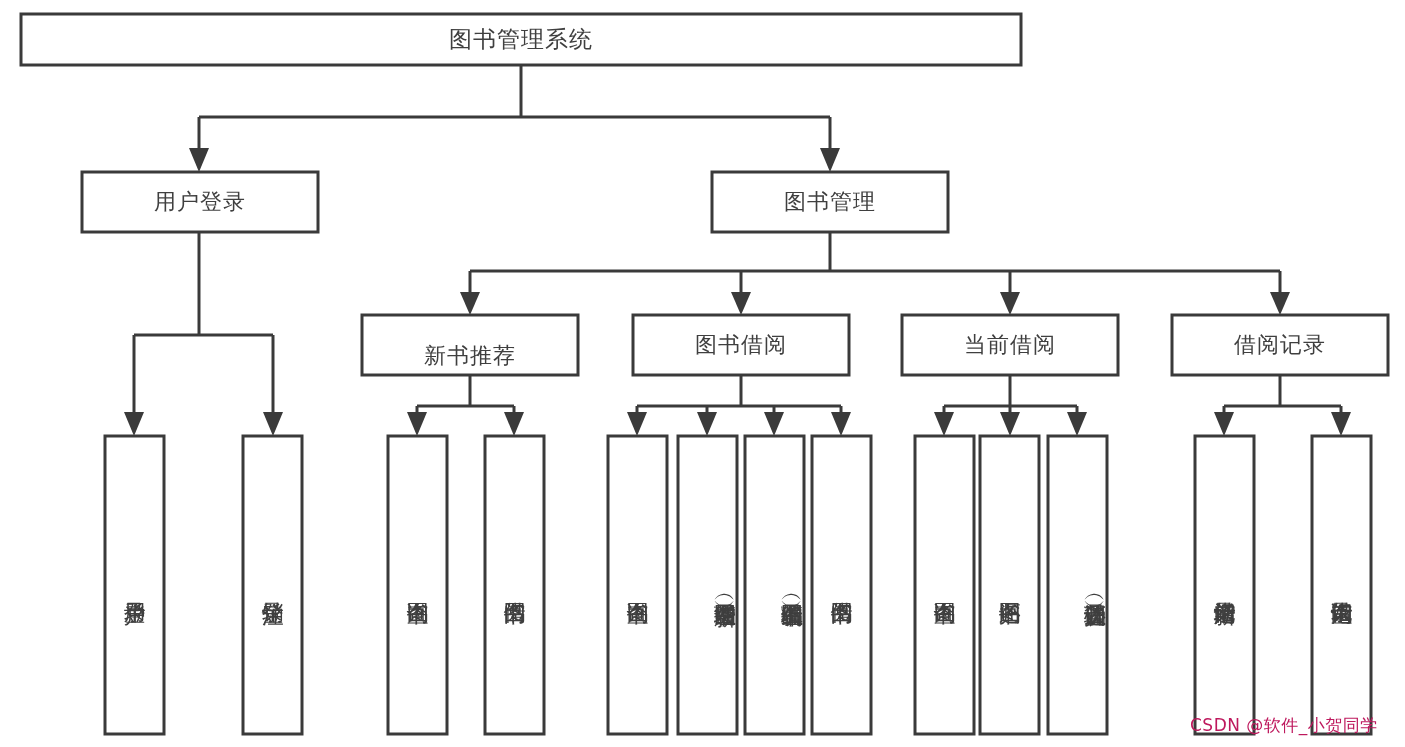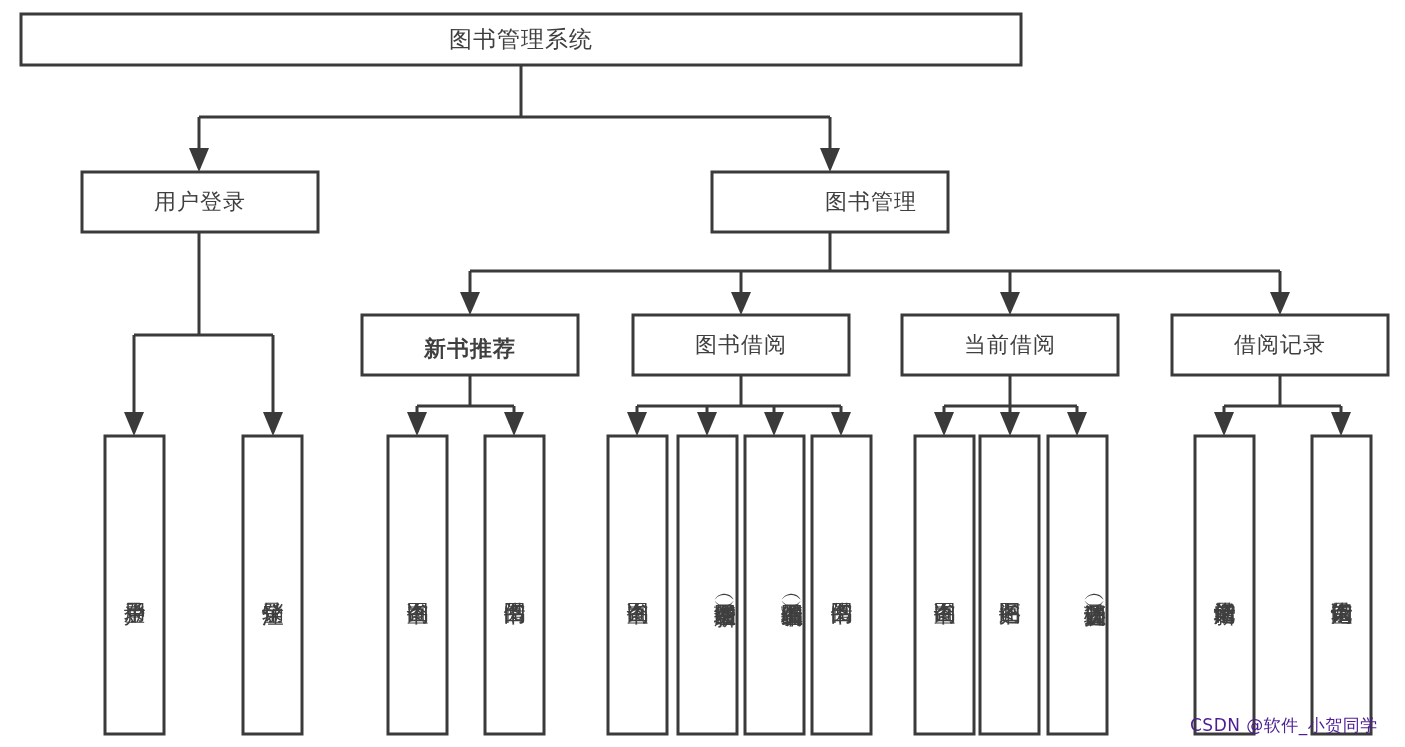--- a/index.html
+++ b/index.html
@@ -64,21 +64,21 @@
     text-orientation: upright;
     white-space: nowrap;
     pointer-events: none;
     overflow: hidden;
   }
   .node-label-v.centered {
     align-items: center;
   }
   .watermark {
     position: absolute;
-    color: #4c1d95;
+    color: #be185d;
     font-size: 17px;
     white-space: nowrap;
     letter-spacing: 0.5px;
   }
 </style>
 </head>
 <body>
 
 <div id="diagram-root">
 
@@ -183,23 +183,23 @@
       <polygon class="arrow-head" points="1214,412 1234,412 1224,436"></polygon>
       <path class="link" d="M 1341 406 L 1341 414"></path>
       <polygon class="arrow-head" points="1331,412 1351,412 1341,436"></polygon>
     </g>
 
   </svg>
 
   <div class="node-label-h" style="left:21px; top:14px; width:1000px; height:51px; font-size:23px;">图书管理系统</div>
 
   <div class="node-label-h" style="left:82px; top:172px; width:236px; height:60px;border-radius:15px;">用户登录</div>
-  <div class="node-label-h" style="left:712px; top:172px; width:236px; height:60px;padding-left:41px;">图书管理</div>
-
-  <div class="node-label-h" style="left:362px; top:319px; width:216px; height:60px;font-weight:bold;">新书推荐</div>
+  <div class="node-label-h" style="left:712px; top:172px; width:236px; height:60px;">图书管理</div>
+
+  <div class="node-label-h" style="left:362px; top:326px; width:216px; height:60px;">新书推荐</div>
   <div class="node-label-h" style="left:902px; top:315px; width:216px; height:60px;">当前借阅</div>
   <div class="node-label-h" style="left:633px; top:315px; width:216px; height:60px;">图书借阅</div>
   <div class="node-label-h" style="left:1172px; top:315px; width:216px; height:60px;">借阅记录</div>
 
   <div class="node-label-v centered" style="left:105px; top:436px; width:59px; height:298px;">用户登录</div>
   <div class="node-label-v centered" style="left:243px; top:436px; width:59px; height:298px;">注销登录</div>
 
   <div class="node-label-v centered" style="left:388px; top:436px; width:59px; height:298px;">查询图书</div>
   <div class="node-label-v centered" style="left:485px; top:436px; width:59px; height:298px;">借阅图书</div>
 

